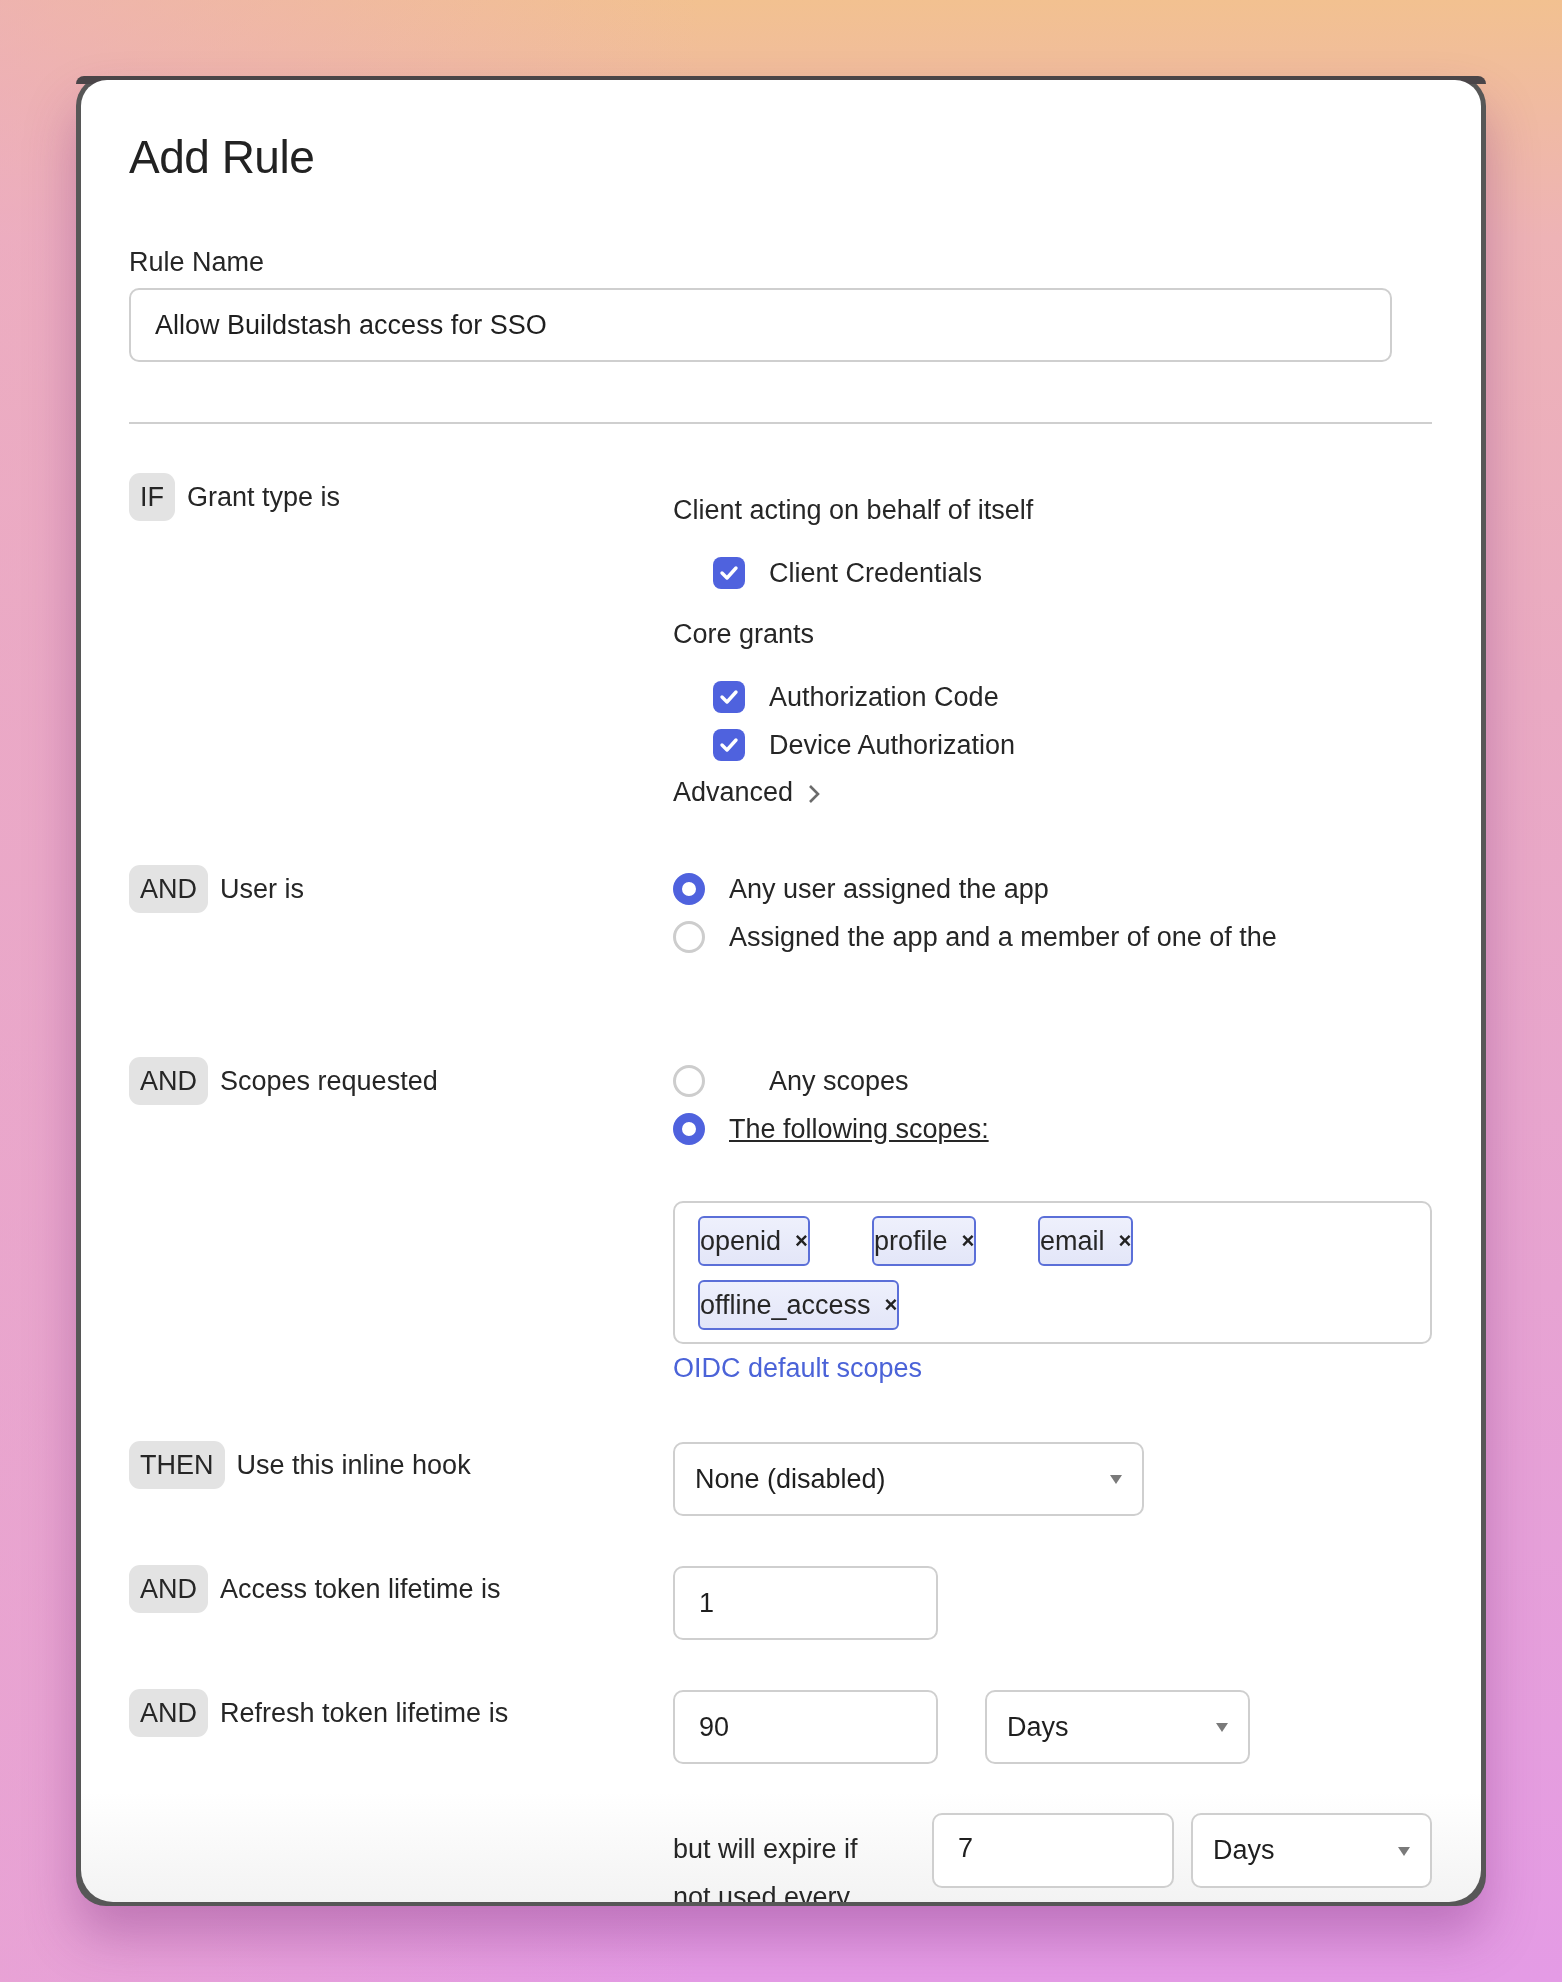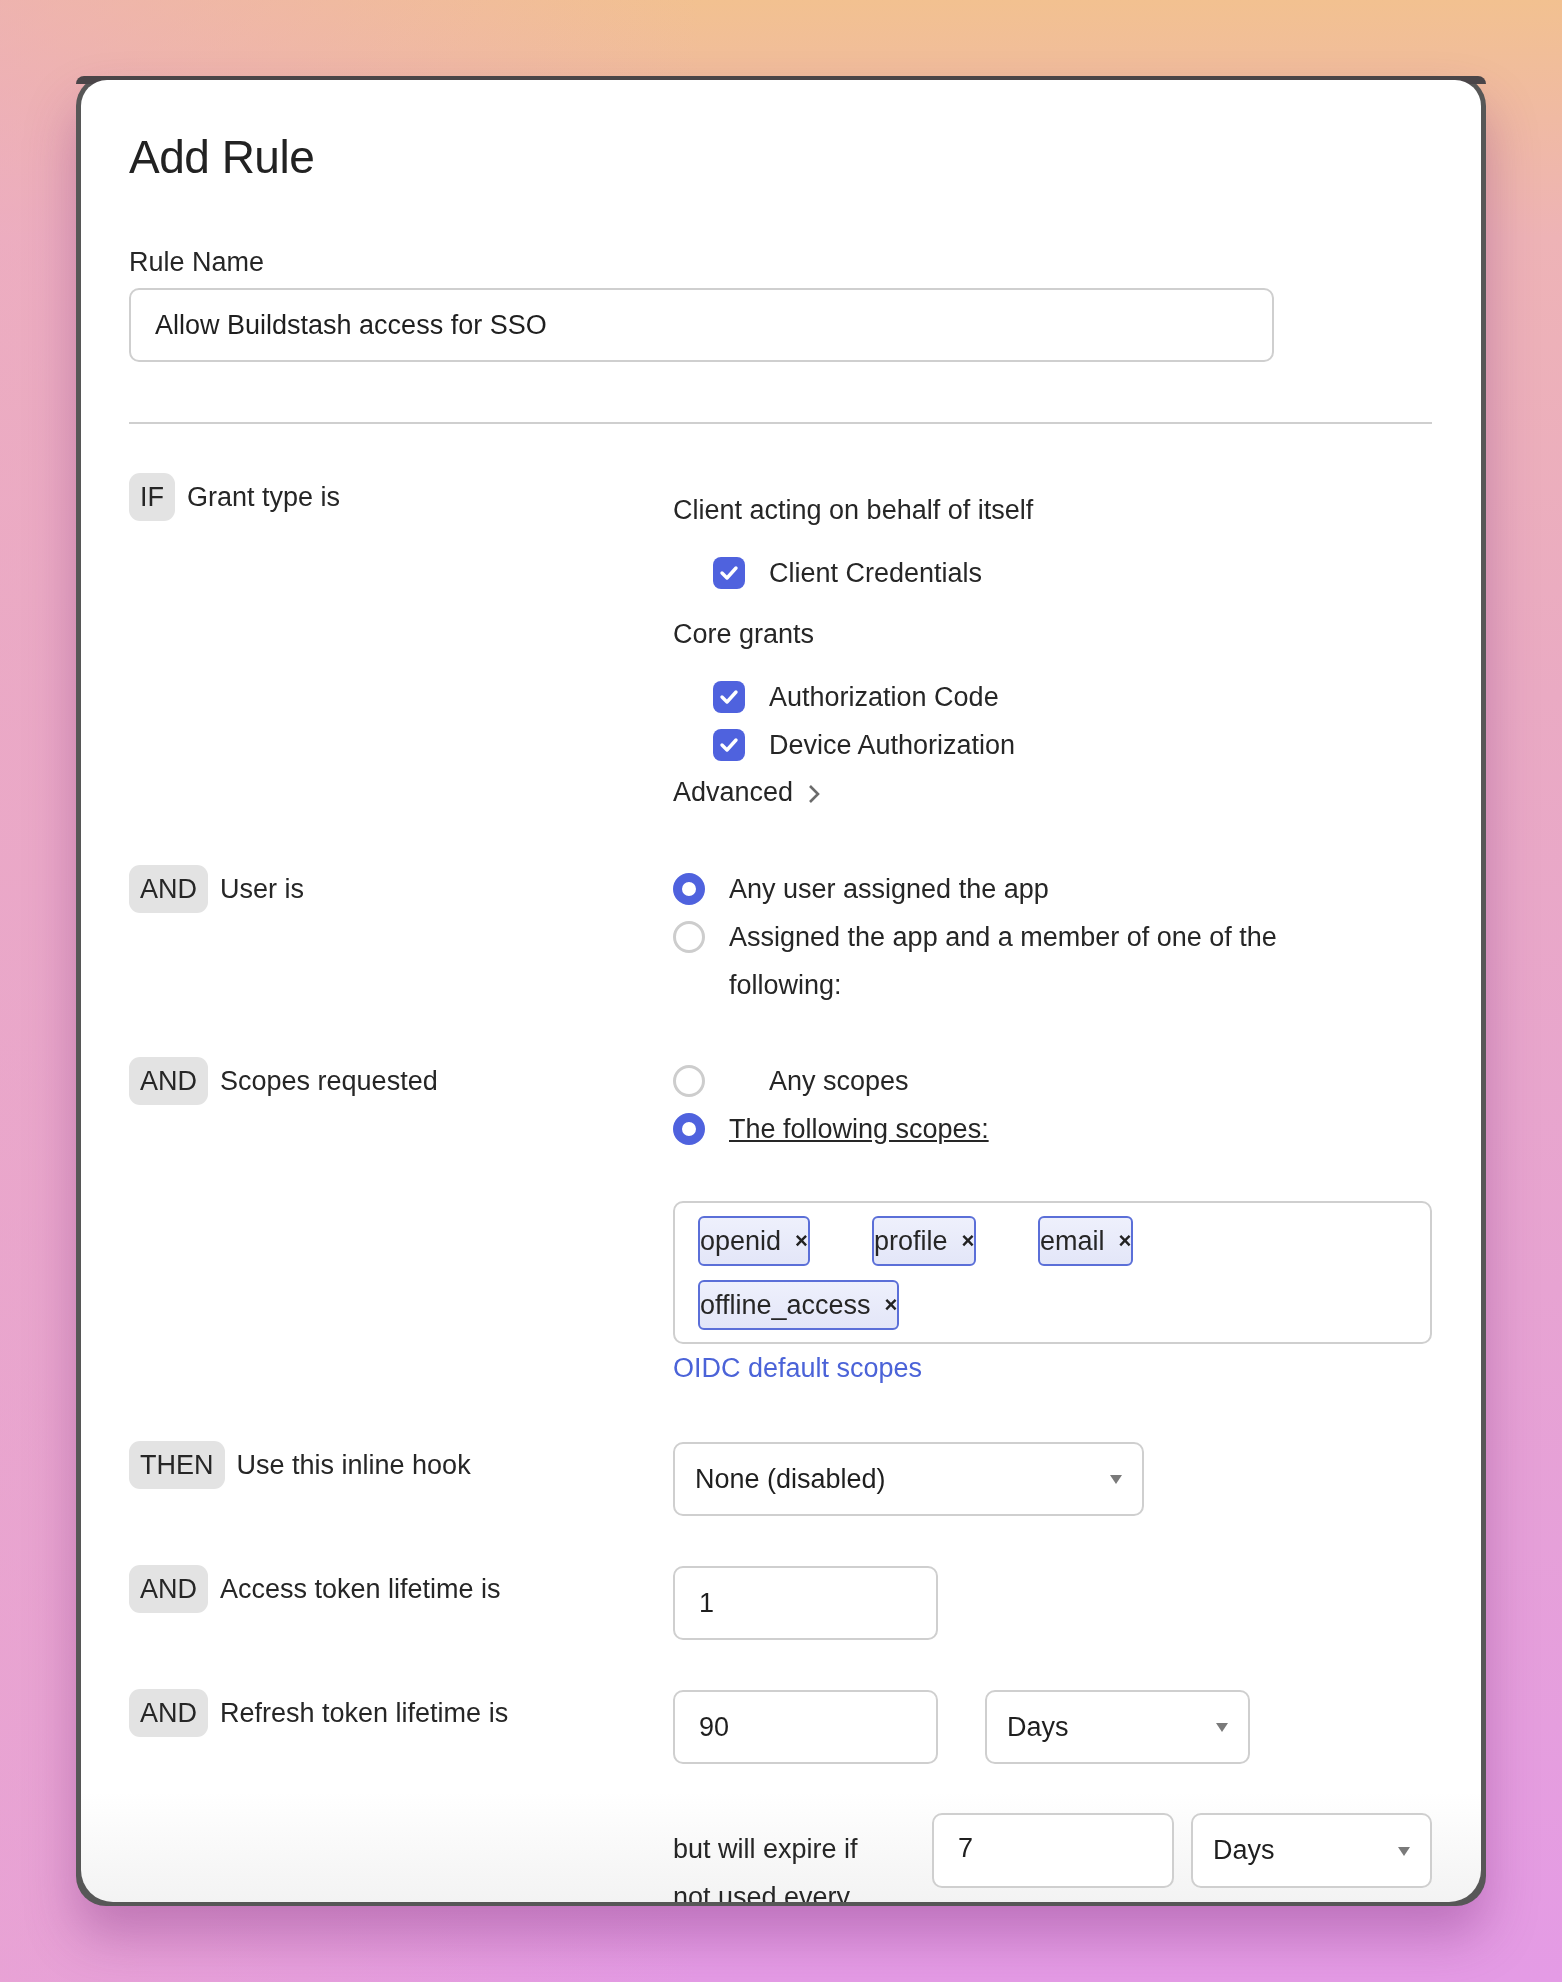--- a/index.html
+++ b/index.html
@@ -78,21 +78,21 @@
 
 <div class="bg-left"></div>
 <div class="frame"></div>
 <div class="frame-top"></div>
 
 <div class="modal">
 
   <div class="abs title">Add Rule</div>
 
   <div class="abs label" style="left:48px; top:167px;">Rule Name</div>
-  <div class="abs input" style="left:48px; top:208px; width:1145px; height:74px;">
+  <div class="abs input" style="left:48px; top:208px; width:1263px; height:74px;">
     <span>Allow Buildstash access for SSO</span>
   </div>
 
   <div class="abs divider"></div>
 
   <div class="abs row-label" style="left:48px; top:393px;">
     <div class="badge">IF</div>
     <span class="label">Grant type is</span>
   </div>
 
@@ -141,21 +141,20 @@
 
   <div class="abs opt" style="left:592px; top:793px;">
     <div class="radio on"></div>
     <span class="label" style="margin-left:24px;">Any user assigned the app</span>
   </div>
 
   <div class="abs opt" style="left:592px; top:841px; align-items:flex-start;">
     <div class="radio" style="margin-top:0;"></div>
     <div style="margin-left:24px; line-height:48px; margin-top:-8px;">
       <div class="label">Assigned the app and a member of one of the</div>
-      <div class="label">following:</div>
     </div>
   </div>
 
   <div class="abs row-label" style="left:48px; top:977px;">
     <div class="badge">AND</div>
     <span class="label">Scopes requested</span>
   </div>
 
   <div class="abs opt" style="left:592px; top:985px;gap:40px;">
     <div class="radio"></div>

